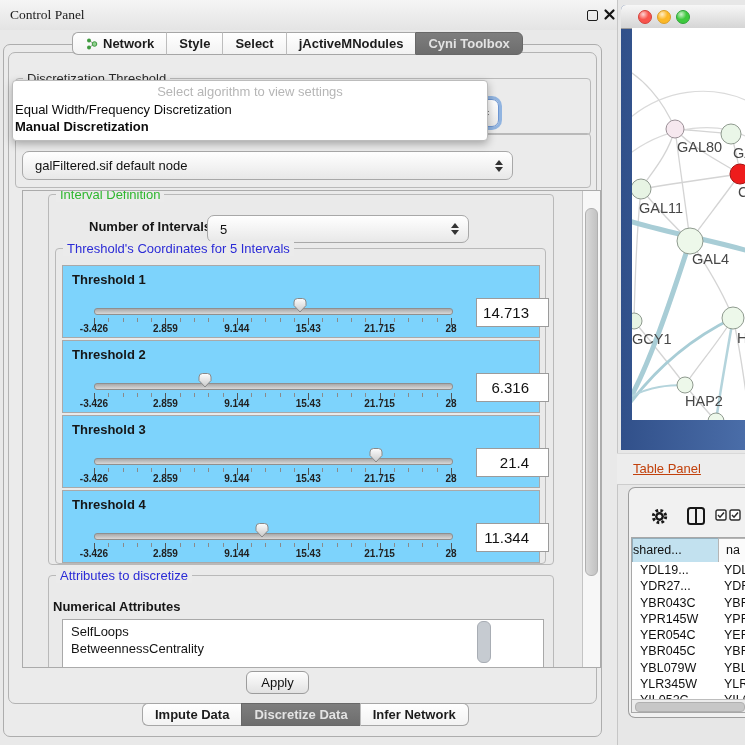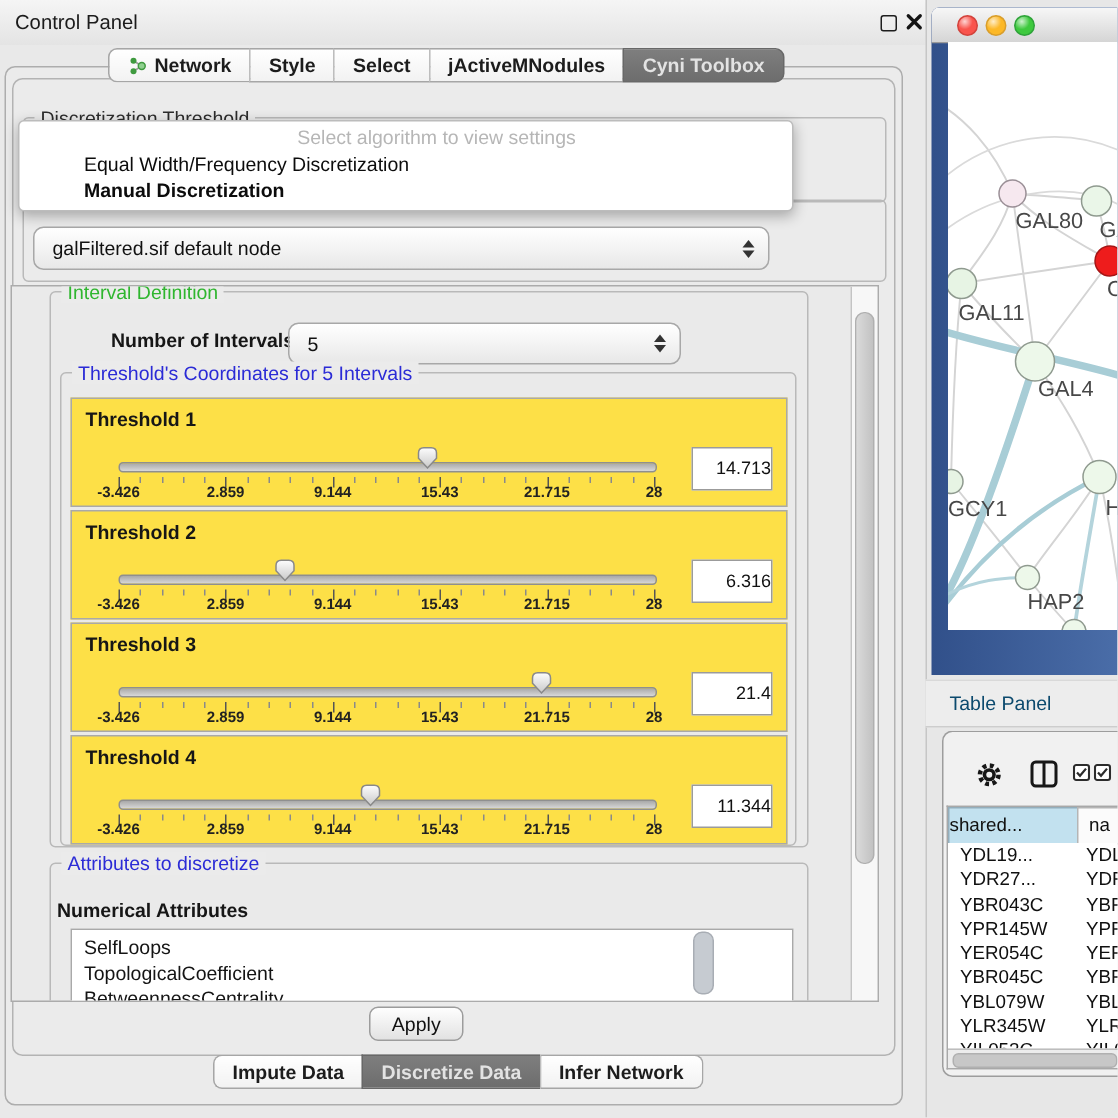--- a/index.html
+++ b/index.html
@@ -3,21 +3,21 @@
 <meta charset="utf-8">
 <style>
   html,body{margin:0;padding:0;}
   body{width:745px;height:745px;overflow:hidden;background:#e7e7e7;
        font-family:"Liberation Sans",sans-serif;-webkit-font-smoothing:antialiased;}
   #app{position:absolute;left:0;top:0;width:745px;height:745px;overflow:hidden;}
   .abs{position:absolute;}
   
   #cp-titlebar{left:0;top:0;width:617px;height:30px;background:linear-gradient(#f5f5f5,#e4e4e4);
     border-bottom:1px solid #c9c9c9;border-right:1px solid #c6c6c6;}
-  #cp-title{left:10px;top:7px;font-size:13.5px;color:#1b1b1b;}
+  #cp-title{left:10px;top:7px;font-size:13.5px;color:#1b1b1b;font-family:Liberation Serif, serif;}
   #float-btn{left:587px;top:10px;width:9px;height:9px;border:1.5px solid #1d1d1d;border-radius:2px;}
   #close-btn{left:603px;top:8px;width:13px;height:13px;}
   #cp-bg{left:0;top:30px;width:617px;height:715px;background:#e9e9e9;border-right:1px solid #c6c6c6;}
   #outer-pane{left:3px;top:44px;width:597px;height:691px;border:1px solid #adadad;border-radius:7px;background:#ebebeb;}
   #inner-pane{left:8px;top:52px;width:587px;height:650px;border:1px solid #b3b3b3;border-radius:7px;background:#ebebeb;}
   
   .seg-bar{display:flex;z-index:6;height:23px;}
   .seg{display:flex;align-items:center;padding:0 12px;font-size:13px;font-weight:600;color:#1c1c1c;
     background:linear-gradient(#ffffff,#f2f2f2);border-top:1px solid #a6a6a6;border-bottom:1px solid #a6a6a6;
     border-left:1px solid #bdbdbd;white-space:nowrap;cursor:default;}
@@ -38,58 +38,58 @@
   .combo .cval{padding-left:12px;flex:1;}
   .stepper{width:10px;margin-right:8px;display:flex;flex-direction:column;align-items:center;gap:2px;}
   .tri-up{width:0;height:0;border-left:4px solid transparent;border-right:4px solid transparent;border-bottom:5px solid #333;}
   .tri-dn{width:0;height:0;border-left:4px solid transparent;border-right:4px solid transparent;border-top:5px solid #333;}
   .button{border:1px solid #9c9c9c;border-radius:6px;background:linear-gradient(#fefefe,#e2e2e2);
     font-size:13px;color:#111;text-align:center;line-height:21px;}
   
   #algo-combo{left:22px;top:99px;width:475px;height:26px;z-index:1;
     box-shadow:0 0 0 3px rgba(98,152,219,.66);border:1px solid #6d96d2;}
   #popup{left:12px;top:80px;width:474px;height:59px;background:#fff;border:1px solid #bcbcbc;
-    border-radius:4px;box-shadow:0 3px 9px rgba(0,0,0,.3);z-index:10;padding-left:41px;}
+    border-radius:4px;box-shadow:0 3px 9px rgba(0,0,0,.3);z-index:10;}
   .popup-hint{text-align:center;color:#b6b6b6;font-size:13px;height:20px;line-height:22px;}
   .popup-opt{font-size:13px;color:#0c0c0c;height:17px;line-height:17px;padding-left:2px;}
   .popup-opt.hl{font-weight:bold;}
   
-  #scrollpane{left:7px;top:190px;width:577px;height:476px;border:1px solid #ababab;background:#eaeaea;overflow:hidden;}
+  #scrollpane{left:22px;top:190px;width:577px;height:476px;border:1px solid #ababab;background:#eaeaea;overflow:hidden;}
   #vtrack{left:559px;top:0;width:17px;height:476px;background:#f7f7f7;border-left:1px solid #c4c4c4;}
   #vthumb{left:562px;top:17px;width:11px;height:366px;border-radius:6px;
     background:linear-gradient(90deg,#dadada,#c2c2c2);border:1px solid #b0b0b0;}
   
-  .threshold-box{position:absolute;left:39px;width:476px;height:71px;border:1px solid #a9a9a9;background:#fde047;}
+  .threshold-box{position:absolute;left:39px;width:476px;height:71px;border:1px solid #a9a9a9;background:#7dd3fc;}
   .t-label{position:absolute;left:9px;top:6px;font-size:13px;font-weight:bold;color:#161616;}
   .t-track{position:absolute;left:31px;top:42px;width:357px;height:5px;border-radius:3px;
     background:linear-gradient(#a9a9a9,#d8d8d8);border:1px solid #8f8f8f;}
   .t-thumb{position:absolute;top:30px;width:18px;height:18px;}
   .t-ticks{position:absolute;left:31px;top:52px;width:357px;height:8px;}
   .tick{position:absolute;top:0;width:1px;background:#6e6e6e;}
   .tick.minor{height:4px;background:#8a8a8a;}
   .tick.major{height:7px;background:#555;}
   .t-ticklabels{position:absolute;left:31px;top:57px;width:357px;height:12px;}
   .ticklabel{position:absolute;transform:translateX(-50%);font-size:10px;font-weight:bold;color:#222;white-space:nowrap;}
   .t-value{position:absolute;left:413px;top:32px;width:52px;height:27px;background:#fff;border:1px solid #9b9b9b;
-    font-size:12px;color:#111;text-align:right;padding-right:0;line-height:27px;}
+    font-size:15px;color:#111;text-align:right;padding-right:19px;line-height:27px;}
   
   #attr-list{left:39px;top:428px;width:480px;height:60px;background:#fff;border:1px solid #a9a9a9;overflow:hidden;}
   .attr-item{font-size:13px;color:#141414;padding-left:8px;line-height:17px;}
   #attr-thumb{left:454px;top:430px;width:12px;height:40px;border-radius:6px;background:#c6cbd1;border:1px solid #a8adb4;}
   
   #net-window{left:621px;top:5px;width:124px;height:445px;border-radius:5px 0 0 0;
     background:linear-gradient(90deg,var(--frame-blue,#31508a),#4a6da8);}
   #net-titlebar{left:0;top:0;width:124px;height:23px;background:linear-gradient(#f7f7f7,#d5d5d5);
     border-bottom:1px solid #9a9a9a;border-radius:5px 0 0 0;}
   .tlight{position:absolute;top:5px;width:12px;height:12px;border-radius:50%;}
   #net-canvas{left:11px;top:23px;width:113px;height:392px;background:#fff;overflow:hidden;}
   
   #tp-bar{left:617px;top:453px;width:128px;height:30px;background:#ededed;
     border-top:1px solid #d9d9d9;border-bottom:1px solid #cdcdcd;}
-  #tp-title{left:16px;top:7px;font-size:13px;color:#0c4a6e;}
+  #tp-title{left:16px;top:7px;font-size:13px;color:#c2410c;text-decoration:underline;}
   #table-panel{left:628px;top:487px;width:122px;height:229px;border:1px solid #9d9d9d;border-right:none;
     border-radius:7px 0 0 7px;background:#f1f1f1;overflow:hidden;}
   #tp-toolbar{left:0;top:0;width:122px;height:48px;}
   #tp-viewport{left:2px;top:49px;width:120px;height:174px;border:1px solid #a8a8a8;border-right:none;background:#fff;overflow:hidden;}
   .hcell{position:absolute;top:0;height:23px;line-height:23px;font-size:12.5px;color:#101010;border:1px solid #93aebc;}
   #hcell-1{left:0;width:85px;background:var(--header-blue,#c2e1ef);text-align:left;}
   #hcell-2{left:86px;width:60px;background:#fbfbfb;border-color:#b5b5b5;padding-left:7px;}
   #table-rows{position:absolute;left:0;top:24px;width:160px;height:137px;overflow:hidden;background:#fff;}
   .trow{position:relative;height:16.3px;line-height:16.3px;font-size:12.5px;color:#101010;white-space:nowrap;}
   .tc1{position:absolute;left:8px;}
@@ -386,21 +386,20 @@
     <div class="t-value">11.344</div>
   </div>
       </div>
 
     <div class="abs group" style="left:25px;top:384px;width:504px;height:290px;">
       <div class="group-label blue-title">Attributes to discretize</div>
     </div>
     <div class="abs" style="left:30px;top:408px;font-size:13px;font-weight:bold;color:#161616;">Numerical Attributes</div>
     <div class="abs" id="attr-list">
         <div class="attr-item" style="padding-top: 3px;">SelfLoops</div>
-        <div class="attr-item">TopologicalCoefficient</div>
         <div class="attr-item">BetweennessCentrality</div>
       </div>
     <div class="abs" id="attr-thumb"></div>
 
     <div class="abs" id="vtrack"></div>
     <div class="abs" id="vthumb"></div>
   </div>
 
   <div class="abs button" style="left:246px;top:671px;width:61px;height:21px;">Apply</div>
   <div class="abs seg-bar" id="bottom-tabs">

